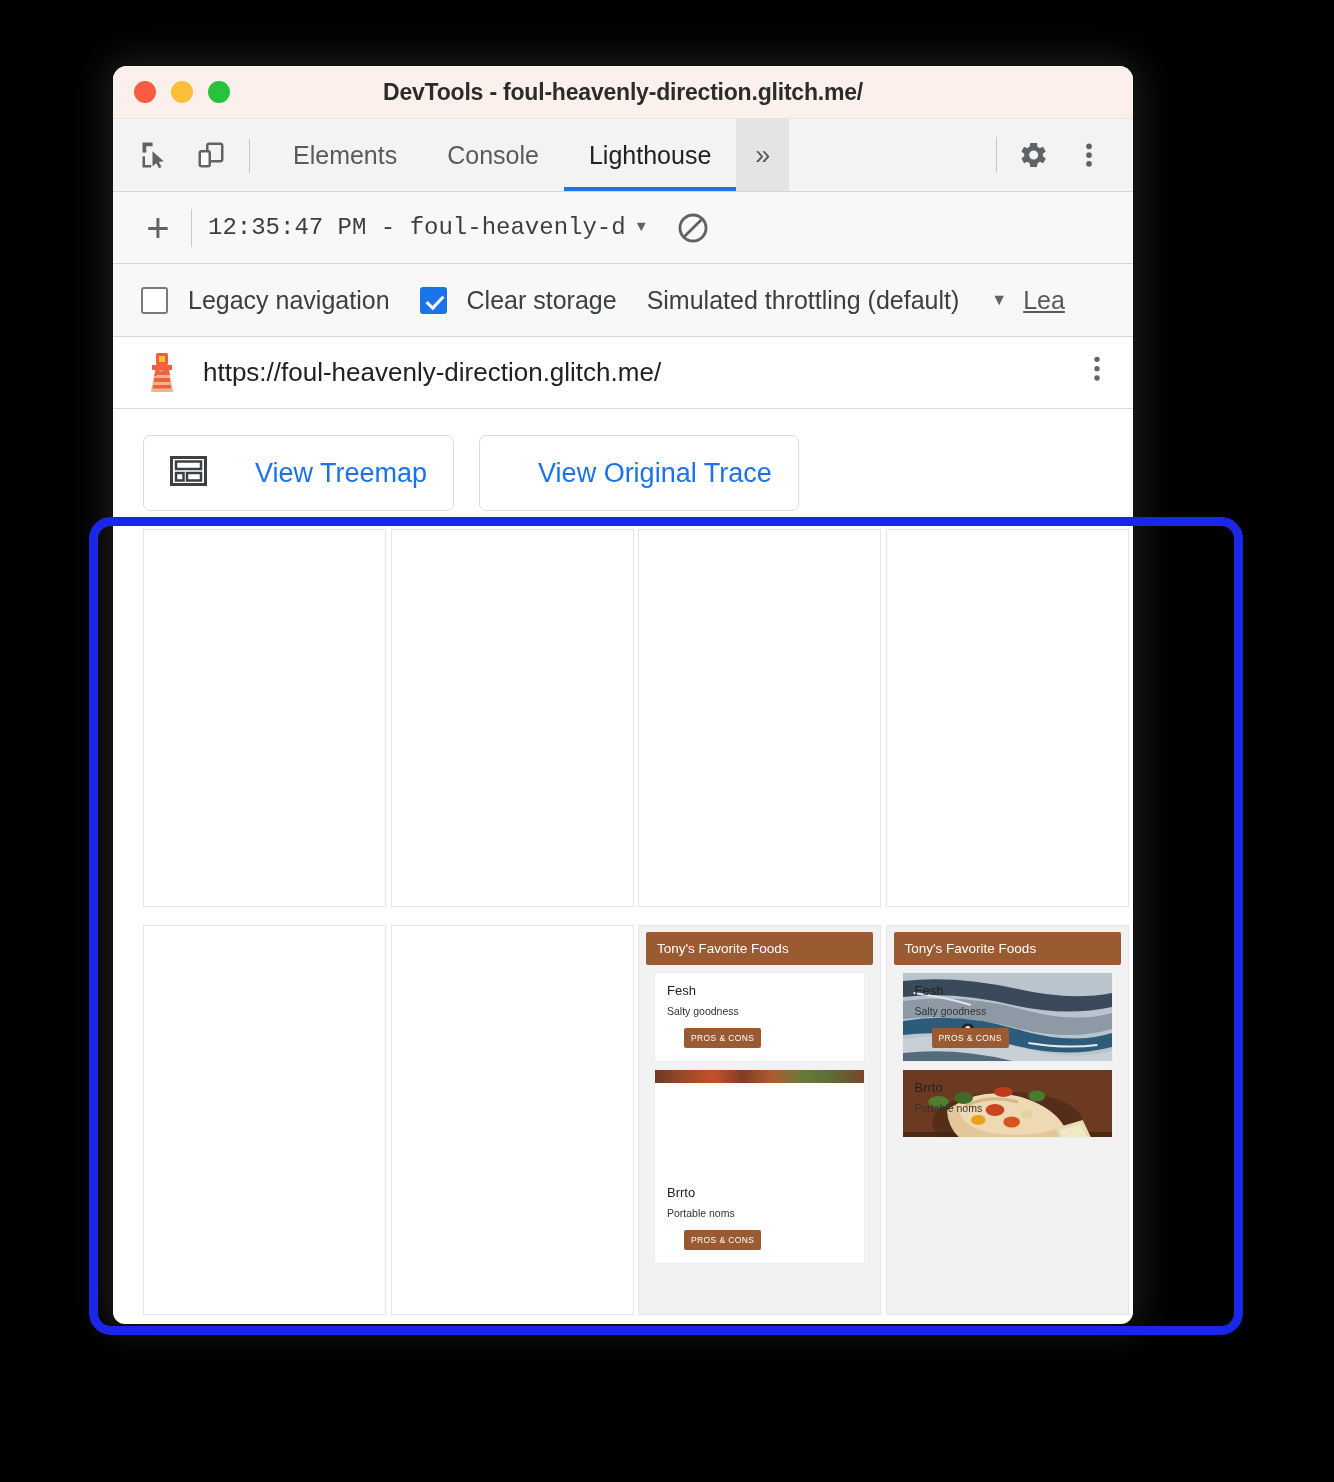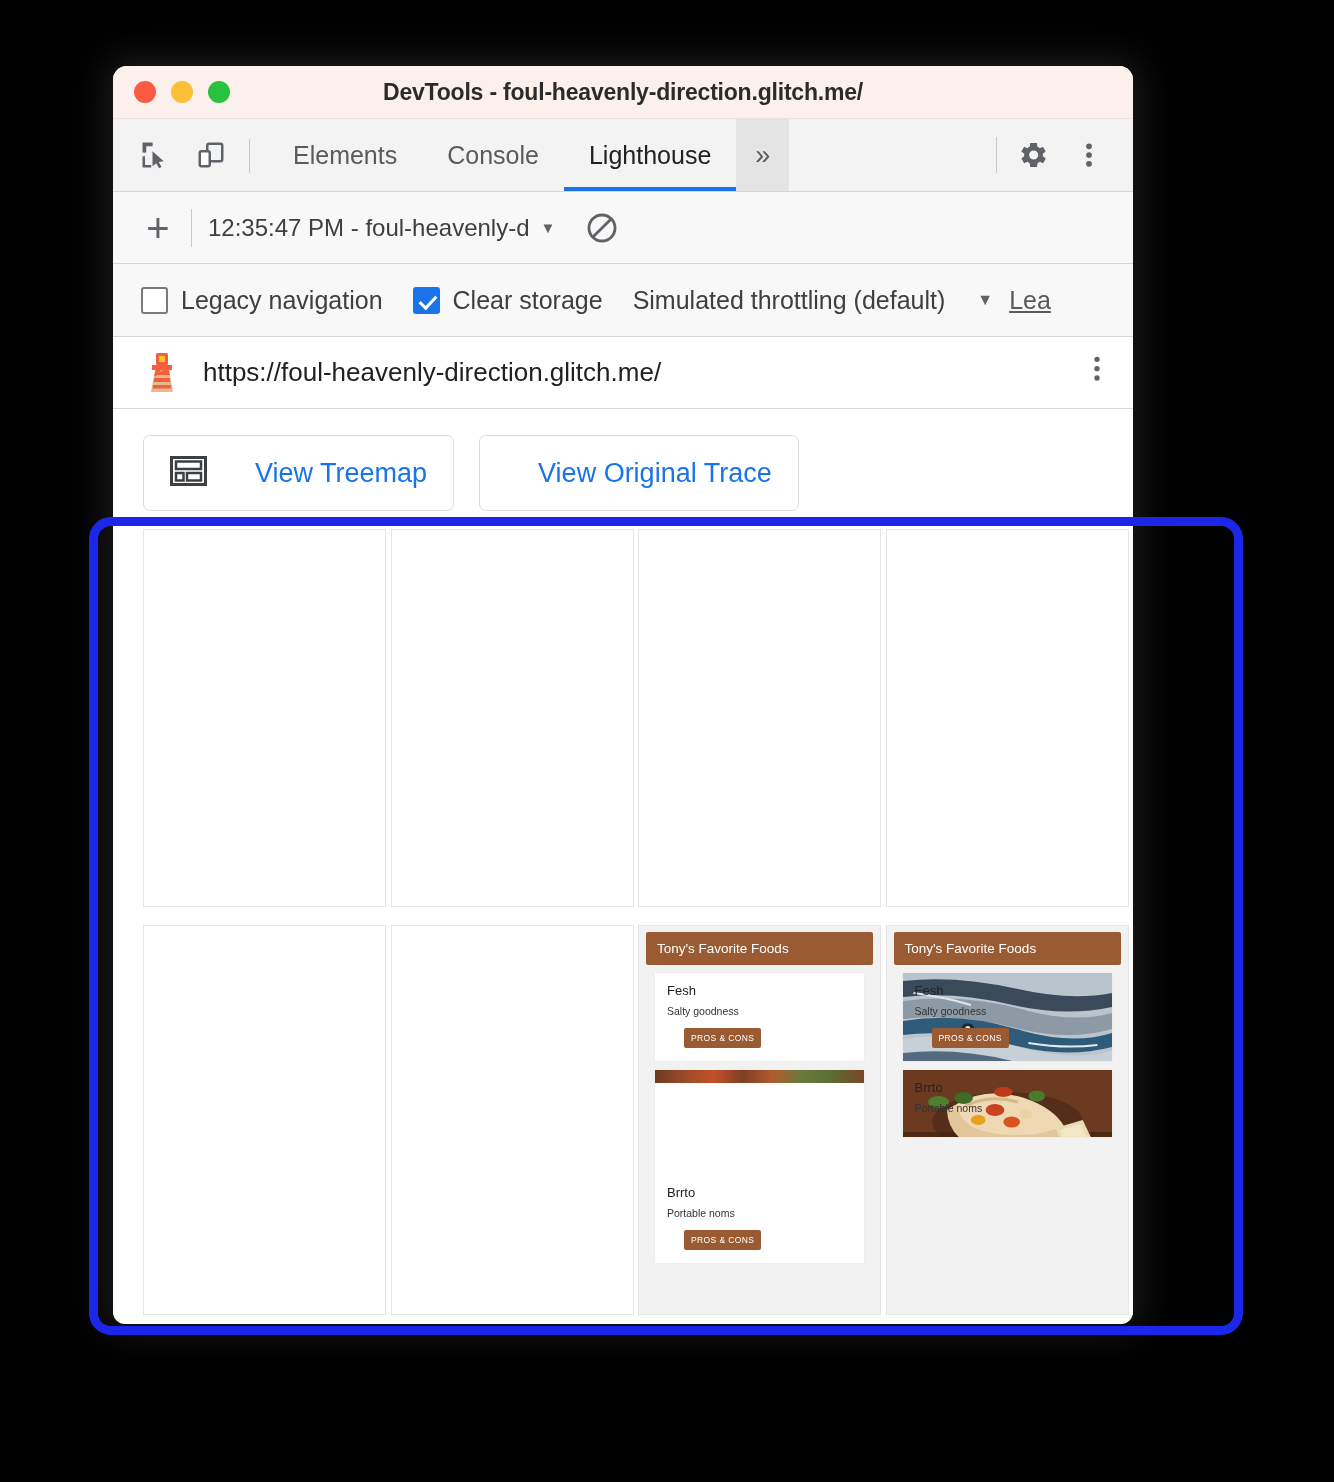--- a/index.html
+++ b/index.html
@@ -123,37 +123,37 @@
   }
   .plus {
     font-size: 40px; color: #5f6368;
     line-height: 1;
     width: 46px; text-align: center;
     font-weight: 300;
   }
   .runbar .vsep { width: 1px; height: 38px; background: #c9c9c9; margin: 0 16px 0 10px; }
   .run-select {
     display: flex; align-items: center; gap: 11px;
-    font-size: 24px; color: #3c4043;
+    font-size: 24px; color: #3c4043; font-family: Liberation Mono, monospace;
   }
   .run-select .caret { font-size: 15px; color: #5f6368; }
   .no-icon { margin-left: 30px; display: flex; align-items: center; }
 
   
   .optbar {
     height: 73px;
     background: #f8f8f8;
     border-bottom: 1px solid #d6d6d6;
     display: flex;
     align-items: center;
     padding-left: 28px;
     gap: 0;
     overflow: hidden;
   }
-  .checkrow { display: flex; align-items: center; gap: 13px; }
+  .checkrow { display: flex; align-items: center; gap: 20px; }
   .cbox {
     width: 27px; height: 27px;
     border: 2px solid #7a7a7a;
     border-radius: 3px;
     background: #fff;
   }
   .cbox.checked {
     background: #1a73e8;
     border-color: #1a73e8;
     position: relative;

